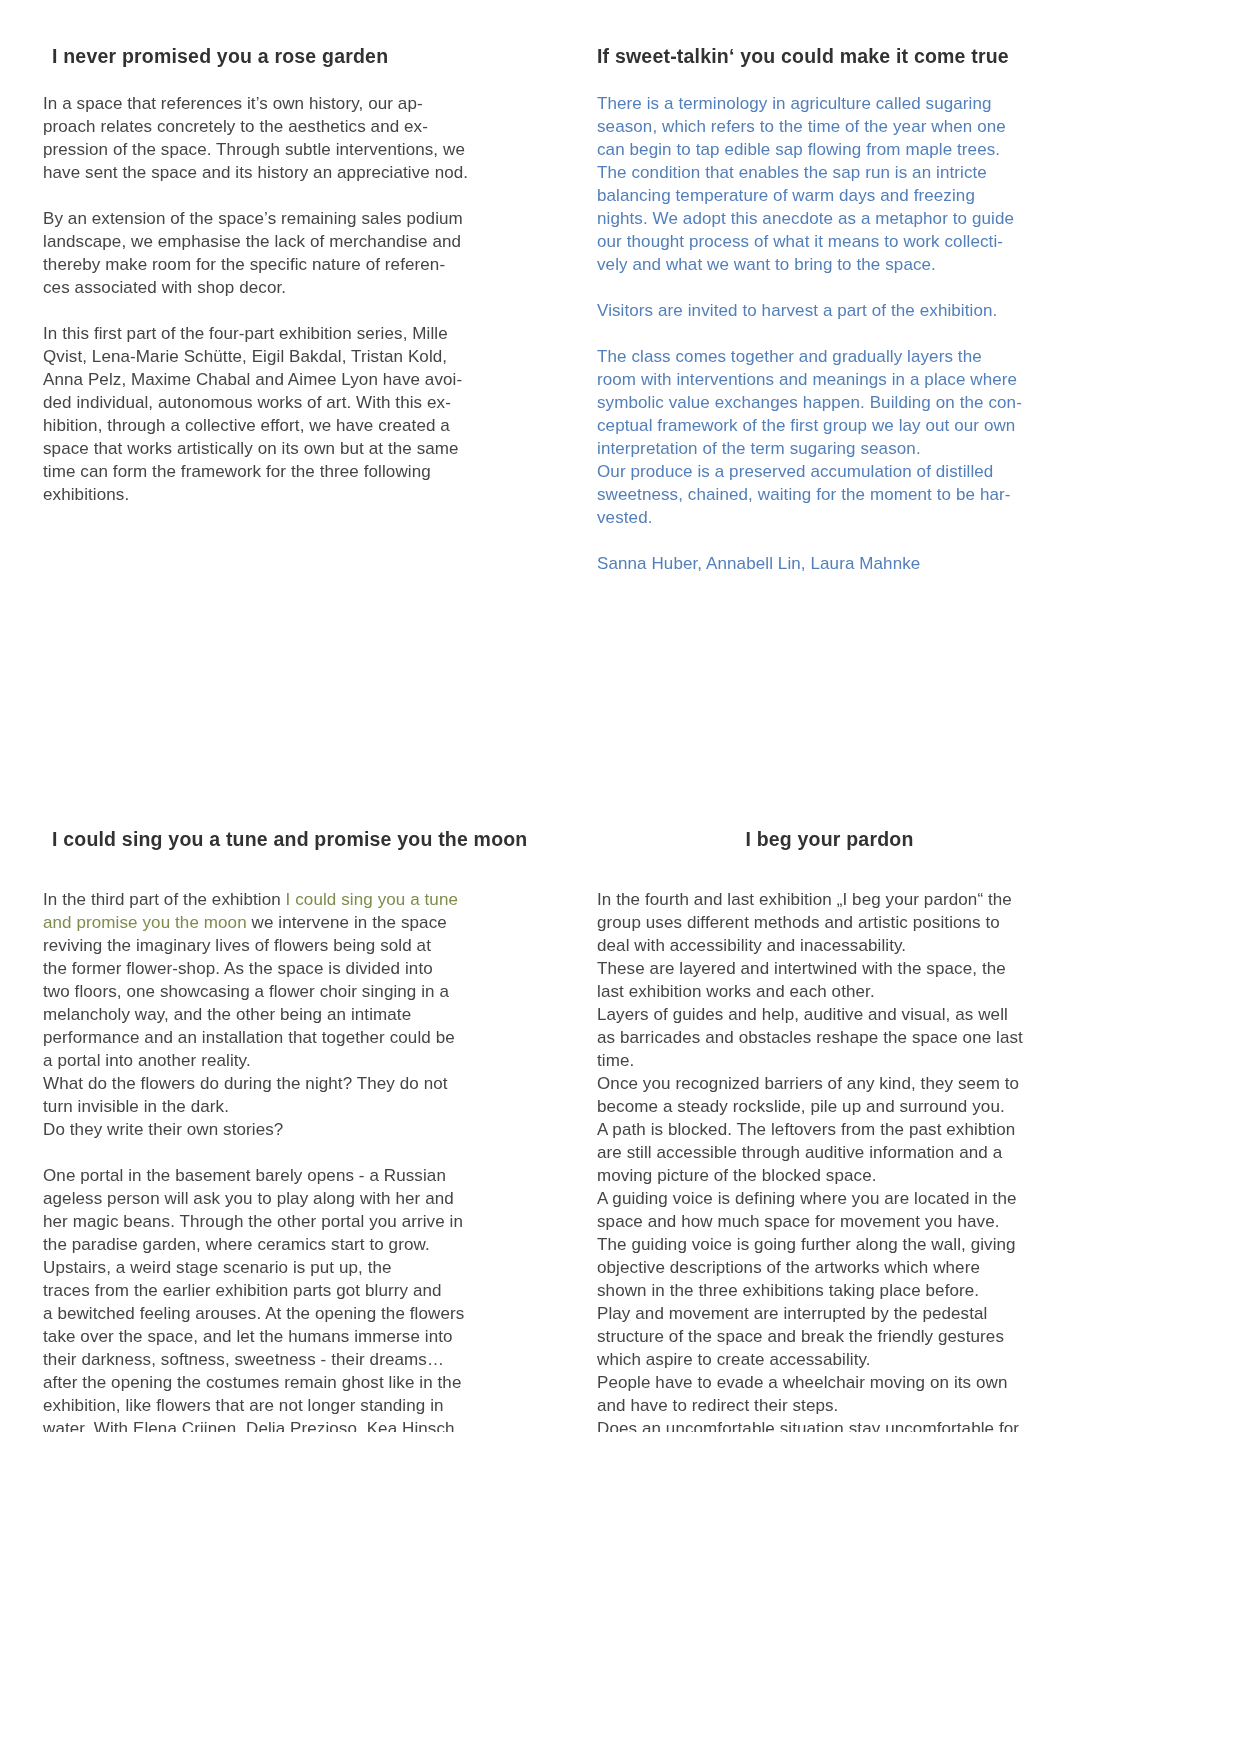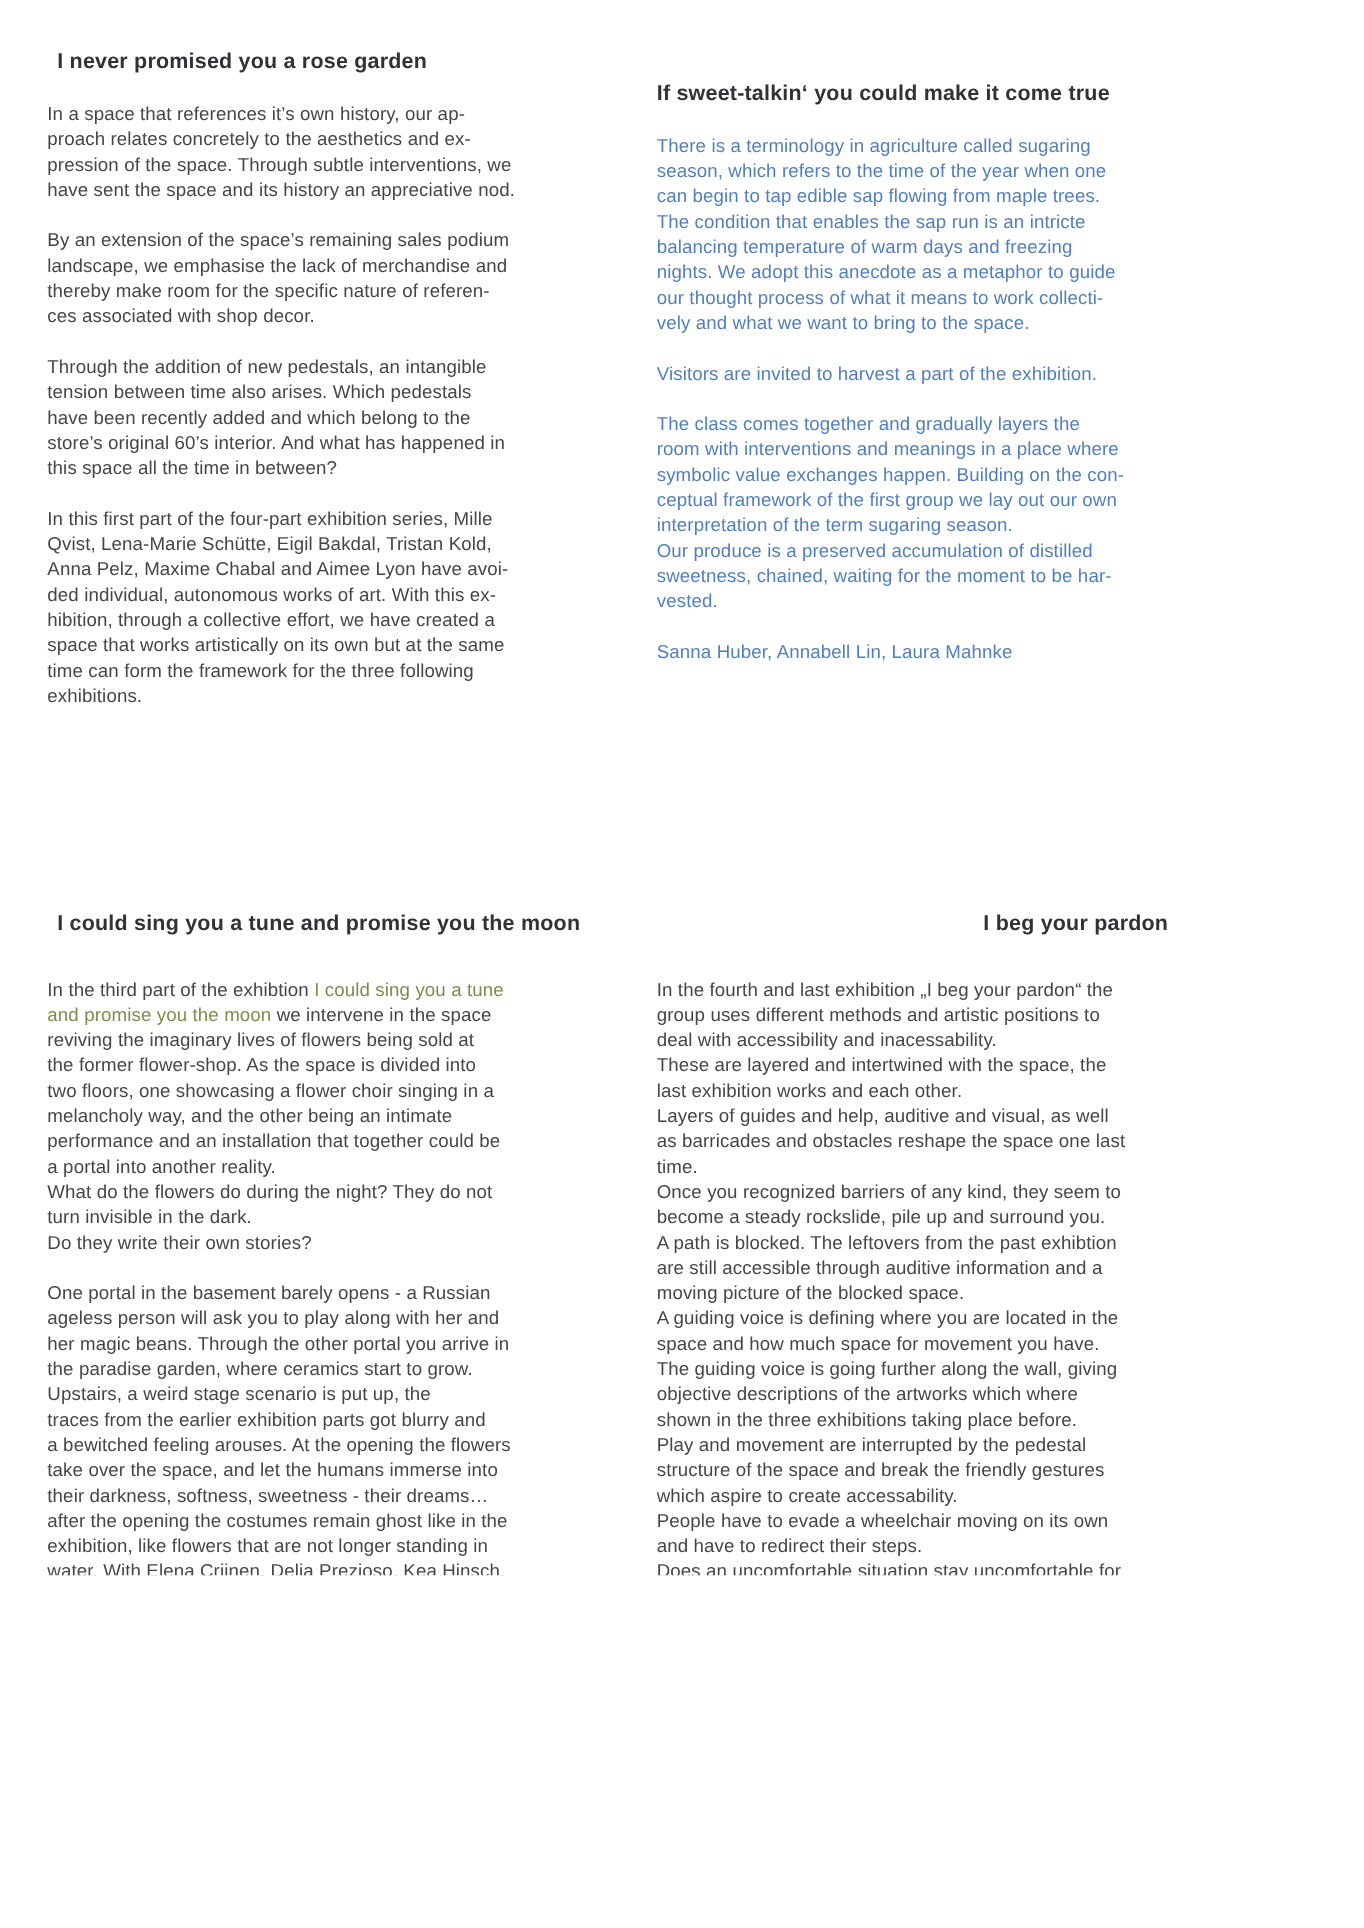--- a/index.html
+++ b/index.html
@@ -22,35 +22,35 @@
   }
   .page {
     position: relative;
     width: 1240px;
     height: 1432px;
     background: var(--background);
     overflow: hidden;
   }
   .sec { position: absolute; }
   #sec-rose   { left: 43px;  top: 45px;  width: 520px; }
-  #sec-sweet  { left: 597px; top: 45px;  width: 470px; margin-top: 29px; }
+  #sec-sweet  { left: 597px; top: 45px;  width: 470px; }
   #sec-sing   { left: 43px;  top: 828px; width: 520px; }
   #sec-pardon { left: 597px; top: 828px; width: 465px; }
 
   .heading {
     font-size: 19.5px;
     font-weight: bold;
     line-height: 23px;
     color: var(--heading);
     letter-spacing: 0.2px;
     margin: 0 0 24px 0;
   }
   .heading.indent { padding-left: 9px; }
   .row2 .heading { margin-bottom: 37px; }
-  #sec-pardon .heading { text-align: right; }
+  #sec-pardon .heading { text-align: center; }
 
   .para, .credits {
     font-size: 17px;
     line-height: 23px;
     letter-spacing: 0.1px;
     white-space: pre-line;
     color: var(--text);
     margin: 0 0 23px 0;
   }
   .credits { margin-bottom: 0; }
@@ -66,25 +66,20 @@
   <section class="sec row1" id="sec-rose">
     <h2 class="heading indent">I never promised you a rose garden</h2>
     <p class="para">In a space that references it’s own history, our ap-
 proach relates concretely to the aesthetics and ex-
 pression of the space. Through subtle interventions, we
 have sent the space and its history an appreciative nod.</p>
     <p class="para">By an extension of the space’s remaining sales podium
 landscape, we emphasise the lack of merchandise and
 thereby make room for the specific nature of referen-
 ces associated with shop decor.</p>
-    <p class="para">Through the addition of new pedestals, an intangible
-tension between time also arises. Which pedestals
-have been recently added and which belong to the
-store’s original 60’s interior. And what has happened in
-this space all the time in between?</p>
     <p class="para">In this first part of the four-part exhibition series, Mille
 Qvist, Lena-Marie Schütte, Eigil Bakdal, Tristan Kold,
 Anna Pelz, Maxime Chabal and Aimee Lyon have avoi-
 ded individual, autonomous works of art. With this ex-
 hibition, through a collective effort, we have created a
 space that works artistically on its own but at the same
 time can form the framework for the three following
 exhibitions.</p>
   </section>
 

